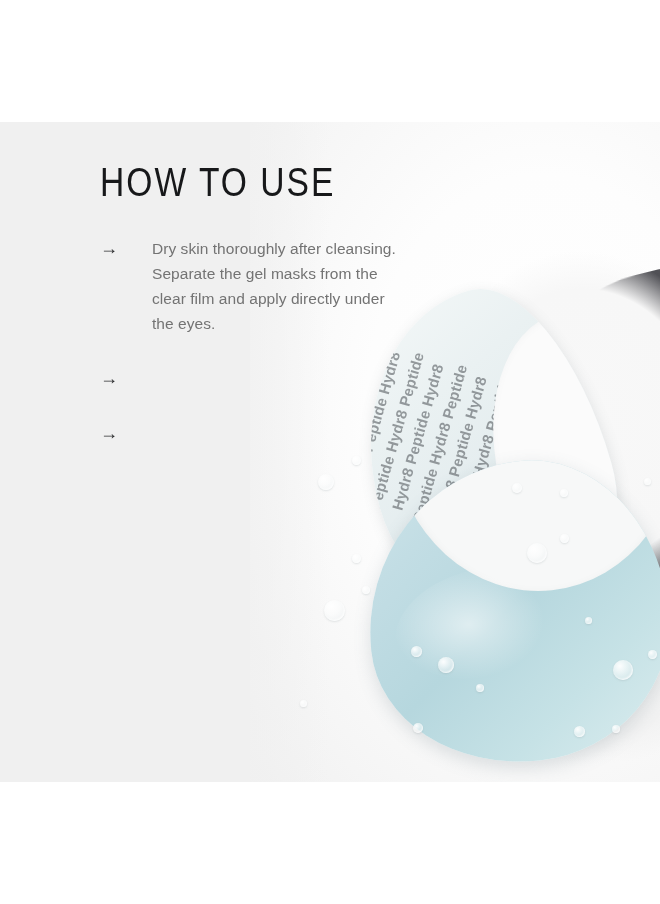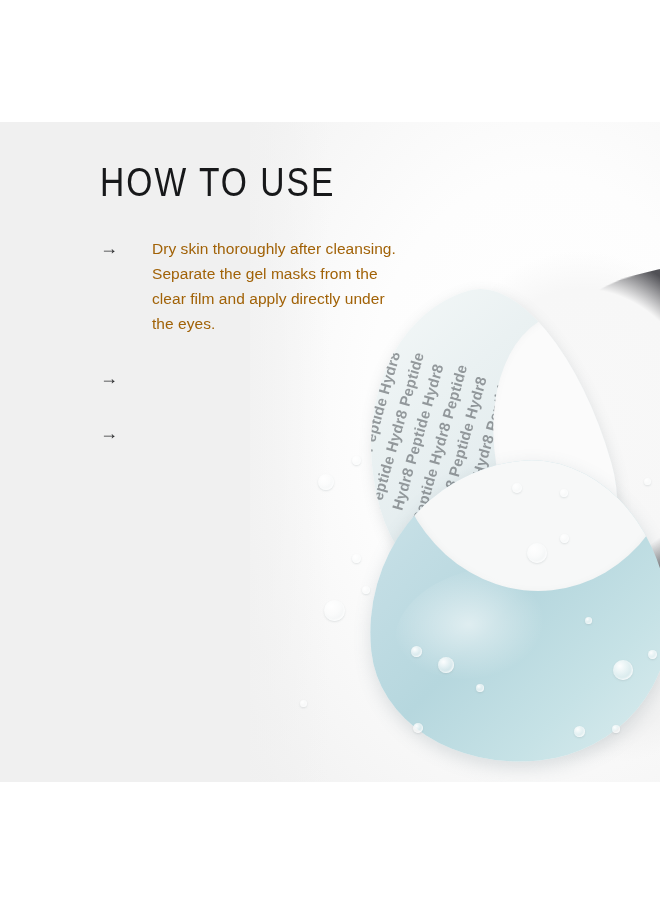--- a/index.html
+++ b/index.html
@@ -206,21 +206,21 @@
     width: 52px;
     font-size: 18px;
     line-height: 25px;
     color: #2b2c2e;
     font-weight: 300;
   }
   .step-text {
     flex: 1 1 auto;
     font-size: 15.5px;
     line-height: 25px;
-    color: #a16207;
+    color: #737373;
     letter-spacing: 0.05px;
   }
 </style>
 </head>
 <body>
 
 <div class="canvas">
 
   <div class="panel">
 

